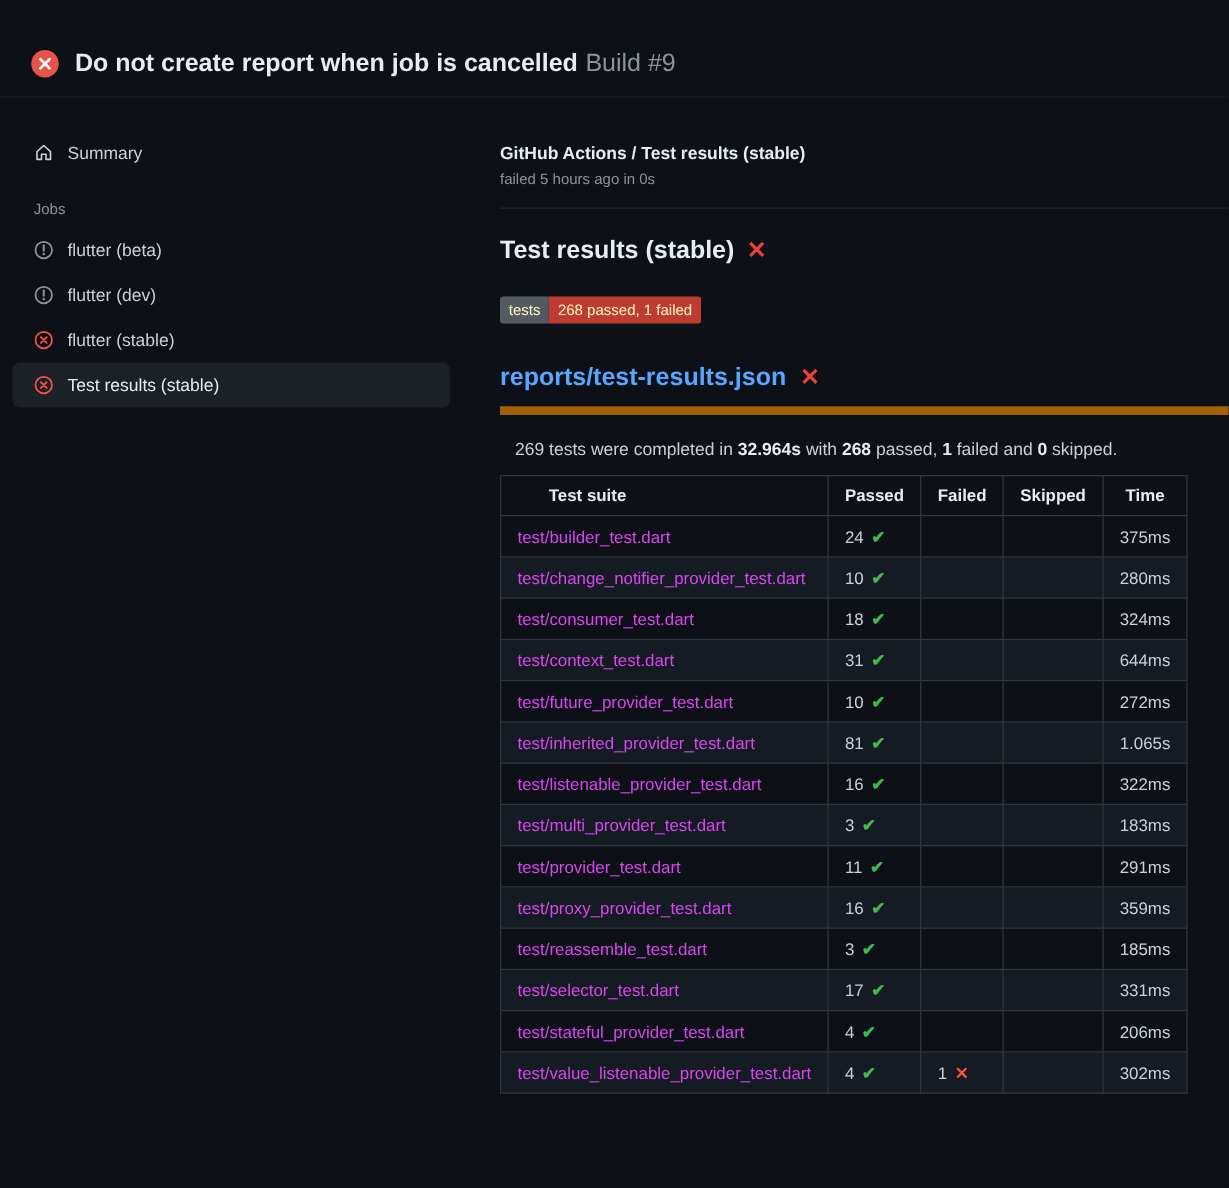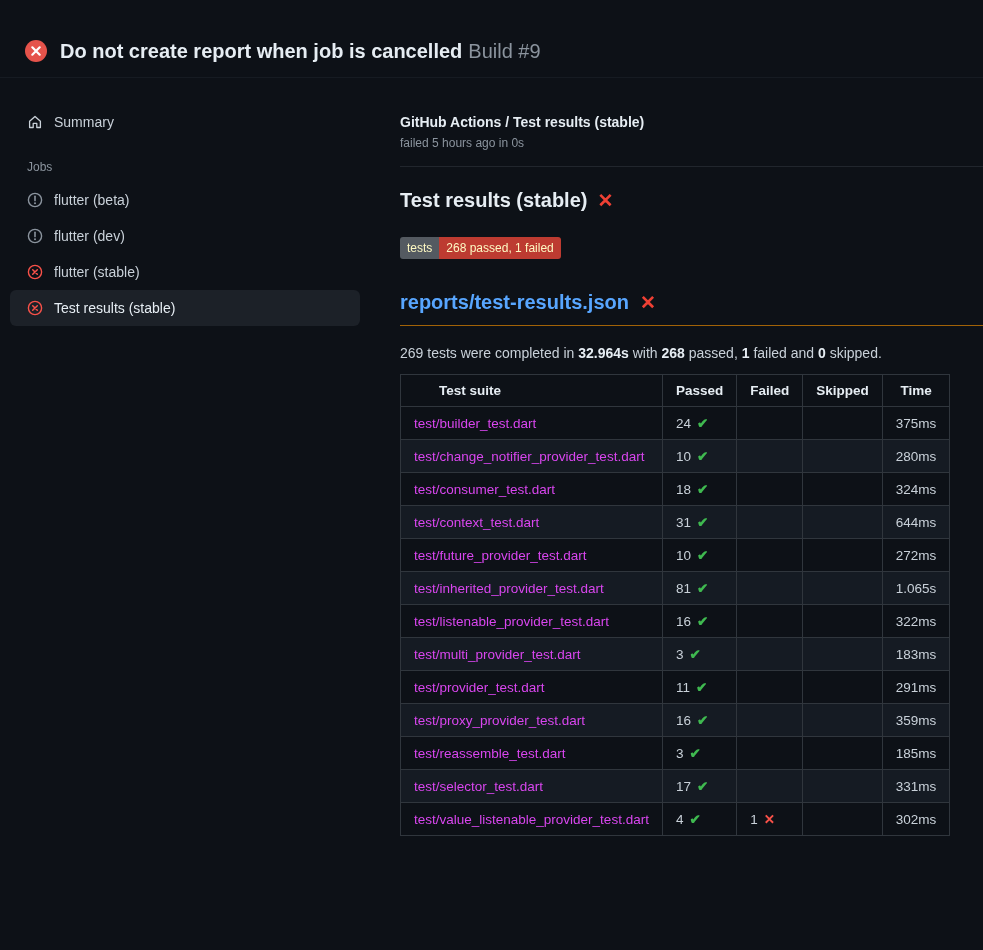--- a/index.html
+++ b/index.html
@@ -32,24 +32,24 @@
 
   .section-title { display:flex; align-items:center; gap:10px; margin:22px 0 0 0;
                    font-size:20px; font-weight:700; color:#e6edf3; }
   .red-x { color:#ef4034; font-weight:700; font-size:19px; line-height:1; }
 
   .badge { display:inline-flex; margin-top:25px; font-size:12px; border-radius:3px; overflow:hidden; color:#fef9c3; }
   .badge-label { background:#545a61; padding:4px 7px; }
   .badge-value { background:#bd3b31; padding:4px 7px; }
 
   .report-row { display:flex; align-items:center; gap:11px; margin:32px -32px 0 0;
-                padding-bottom:11px; border-bottom:1px solid #a16207; }
+                padding-bottom:11px; border-bottom:7px solid #a16207; }
   .report-link { color:#58a6ff; font-size:20px; font-weight:700; text-decoration:none; }
 
-  .summary-line { font-size:14px; color:#c9d1d9; margin:19px 0 13px 0; }
+  .summary-line { font-size:14px; color:#c9d1d9; margin:19px 0 13px 12px; }
   .summary-line b { color:#e6edf3; }
 
   
   table { border-collapse:collapse; font-size:13.5px; margin-top:2px; }
   th, td { border:1px solid #30363d; padding:8px 13px; }
   th { font-weight:700; color:#e6edf3; text-align:center; white-space:nowrap; }
   th.col-suite { text-align:left;padding-left:38px; }
   tbody tr:nth-child(even) { background:#151b23; }
   td.suite a { color:#d946ef; text-decoration:none; }
   td.num { white-space:nowrap; }
@@ -242,20 +242,27 @@
               <td class="time">185ms</td>
             </tr>
             <tr>
               <td class="suite"><a href="#">test/selector_test.dart</a></td>
               <td class="num">17<span class="ok">✔</span></td>
               <td class="num"></td>
               <td></td>
               <td class="time">331ms</td>
             </tr>
             <tr>
+              <td class="suite"><a href="#">test/stateful_provider_test.dart</a></td>
+              <td class="num">4<span class="ok">✔</span></td>
+              <td class="num"></td>
+              <td></td>
+              <td class="time">206ms</td>
+            </tr>
+            <tr>
               <td class="suite"><a href="#">test/value_listenable_provider_test.dart</a></td>
               <td class="num">4<span class="ok">✔</span></td>
               <td class="num">1<span class="bad">✕</span></td>
               <td></td>
               <td class="time">302ms</td>
             </tr>
           </tbody>
       </table>
     </main>
 

